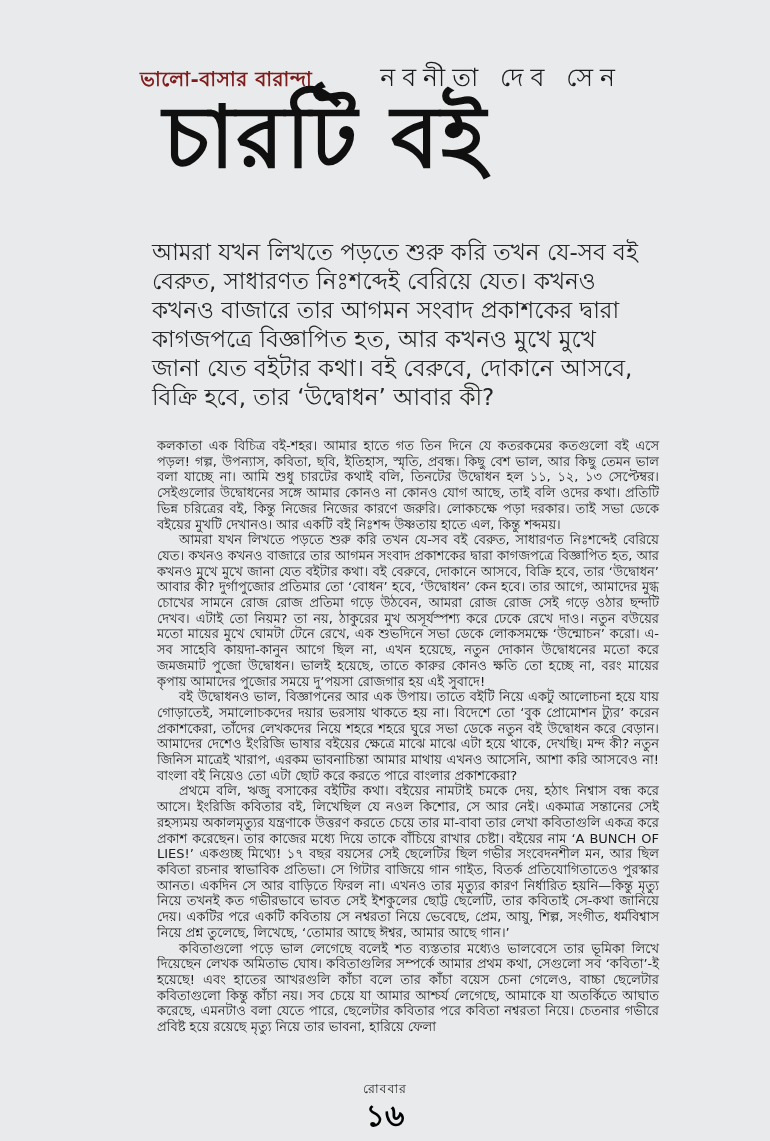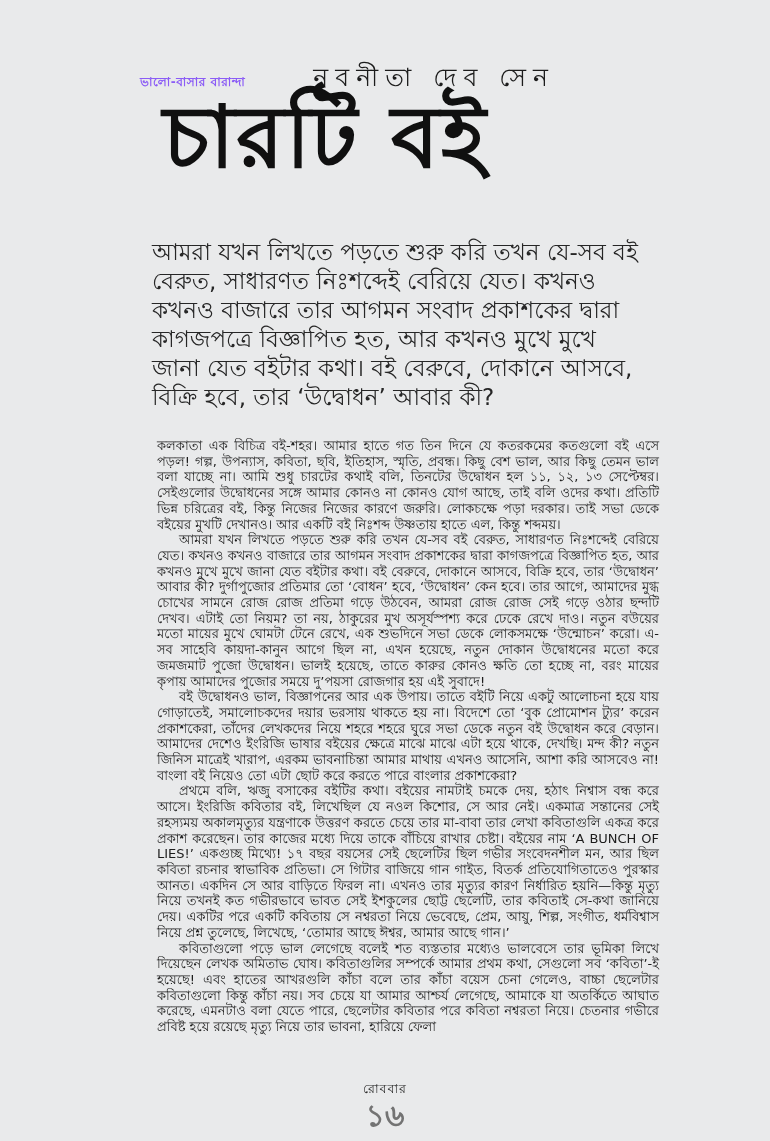--- a/index.html
+++ b/index.html
@@ -21,22 +21,22 @@
     position: absolute;
     left: 140px;
     top: 58px;
     width: 480px;
     display: flex;
     align-items: baseline;
     gap: 28px;
     white-space: nowrap;
   }
   .series-label {
-    color: #8b5cf6;
-    font-size: 12px;
+    color: #7f1d1d;
+    font-size: 20px;
     font-weight: 600;
     letter-spacing: 0.5px;
   }
   .author-name {
     color: #1c1c1c;
     font-size: 25px;
     letter-spacing: 7px;
     font-weight: 400;
     margin-left: 40px;
   }
@@ -93,21 +93,21 @@
   }
   .magazine-name {
     font-size: 12.5px;
     color: #2a2a2a;
     letter-spacing: 1px;
   }
   .page-number {
     margin-top: 1px;
     font-size: 30px;
     line-height: 30px;
-    color: #737373;
+    color: #000000;
     font-weight: 600;
   }
 </style>
 </head>
 <body>
 
 <div class="page">
 
   <div class="header-row">
     <span class="series-label">ভালো-বাসার বারান্দা</span>

